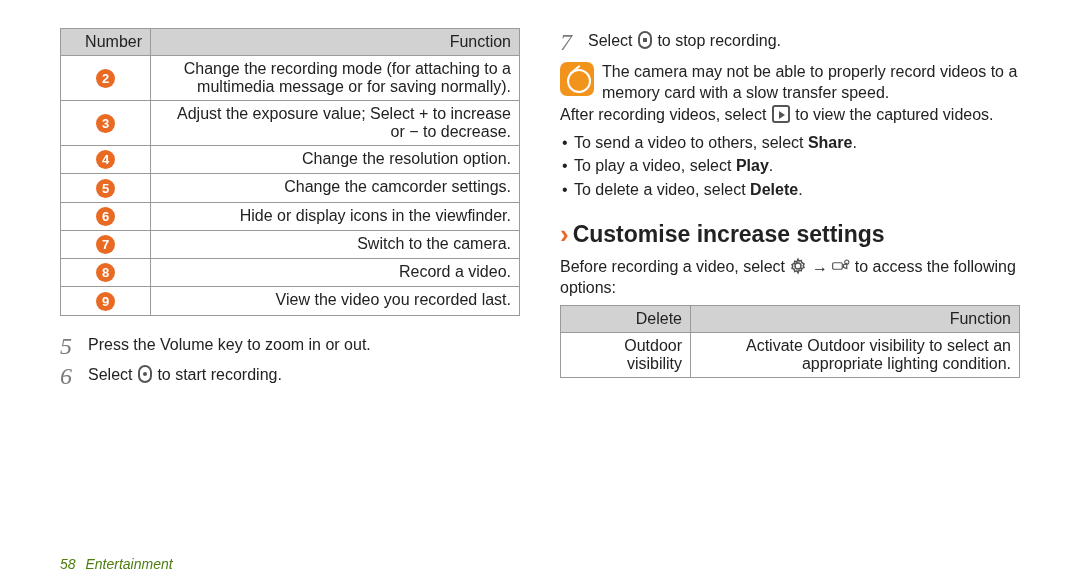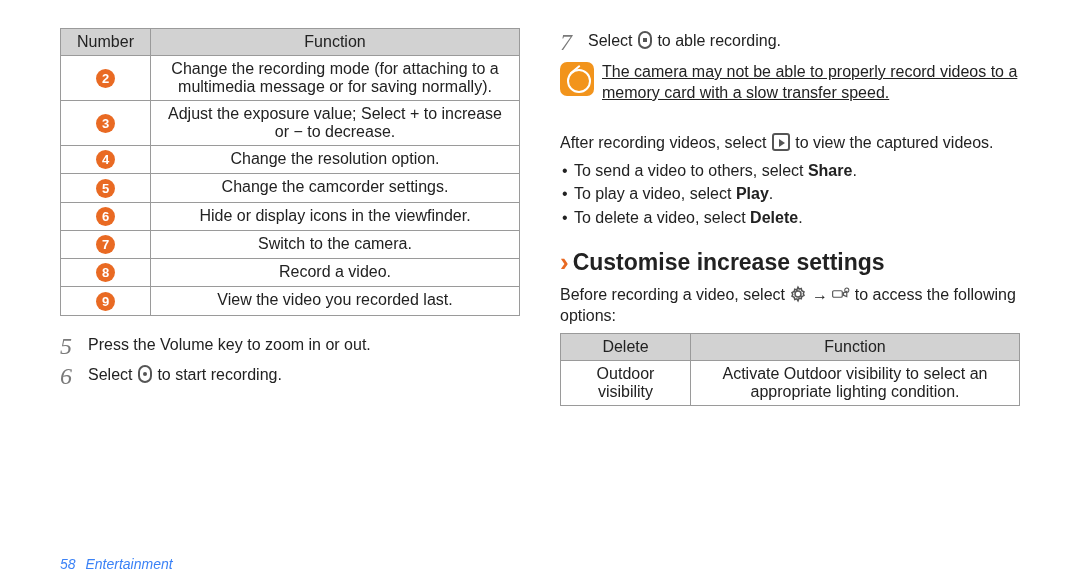--- a/index.html
+++ b/index.html
@@ -24,21 +24,21 @@
 
   
   table.fn-table {
     border-collapse: collapse;
     width: 100%;
     margin-bottom: 18px;
   }
   table.fn-table th, table.fn-table td {
     border: 1px solid #9a9a9a;
     padding: 4px 8px;
-    text-align: center;
+    text-align: right;
     vertical-align: top;
     font-size: 16px;
     font-weight: normal;
   }
   table.fn-table thead th {
     background: #d2d2d2;
   }
   table.fn-table td.num-cell {
     text-align: center;
     vertical-align: middle;
@@ -124,22 +124,21 @@
     width:18px; height:18px;
     display:inline-block;
     vertical-align:-3px;
   }
   .gear svg { width:100%; height:100%; display:block; }
 
   
   .note {
     display:flex;
     gap:8px;
-    margin: 8px 0 28px 0;
-    text-decoration: underline;
+    margin: 8px 0 0 0;
   }
   .note-icon {
     flex-shrink:0;
     width:34px; height:34px;
     background:#f2941c;
     border-radius:7px;
     position:relative;
   }
   .note-icon::before{
     content:"";
@@ -183,21 +182,21 @@
     position:absolute;
     left:2px; top:0;
   }
 
   
   .footer {
     position:absolute;
     left:60px;
     bottom:14px;
     font-size:14px;
-    color:#3b82f6;
+    color:#4d7c0f;
     font-style: italic;
   }
   .footer .pg {
     display:inline-block;
     font-style:italic;
     margin-right:6px;
     font-weight: normal;
   }
 </style>
 </head>
@@ -271,21 +270,21 @@
   </div>
 
   <div class="col">
 
     <div class="step">
       <div class="step-num">7</div>
       <div class="step-body">
         <p>
           <span>Select </span>
           <span class="inline-icon pill square"></span>
-          <span> to able recording.</span>
+          <span> to stop recording.</span>
         </p>
       </div>
     </div>
 
     <div class="note">
       <div class="note-icon"></div>
       <div class="note-body">The camera may not be able to properly record videos to a memory card with a slow transfer speed.</div>
     </div>
 
     <p class="para">

